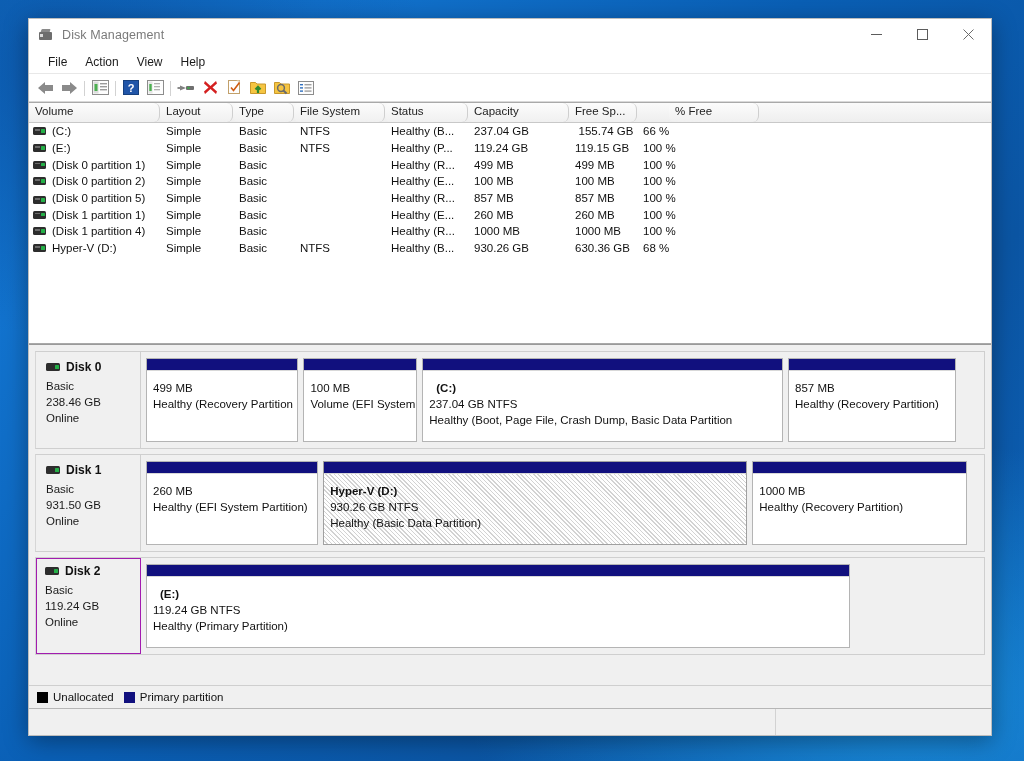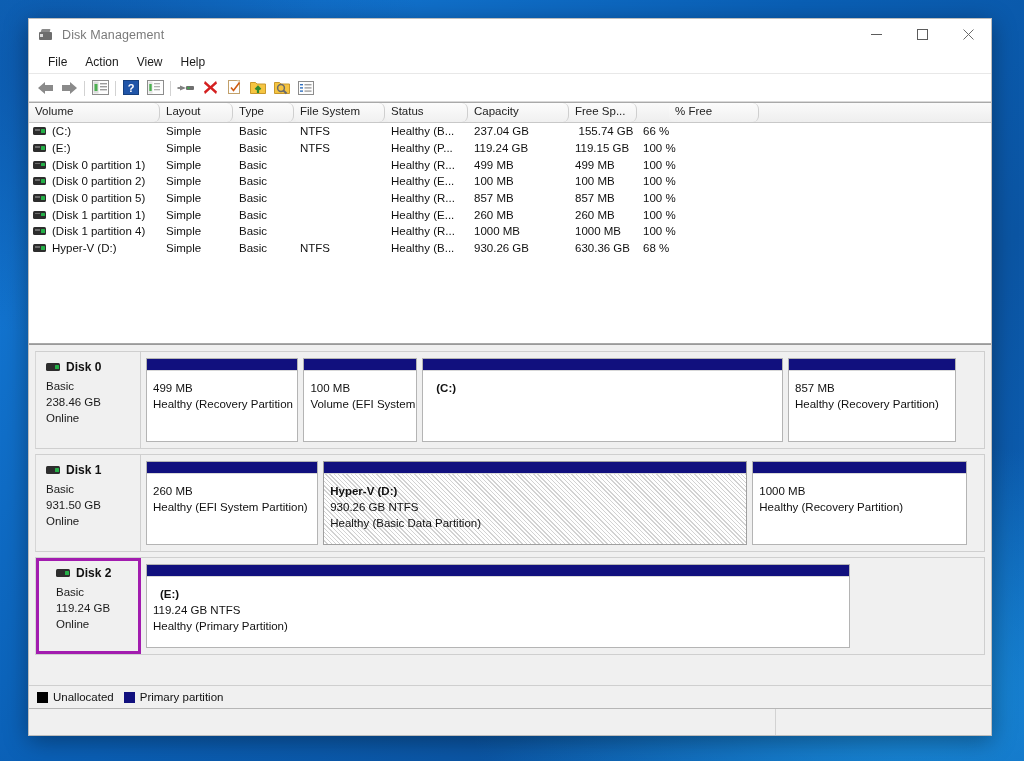--- a/index.html
+++ b/index.html
@@ -181,22 +181,22 @@
   }
   .diskinfo {
     width: 105px; flex: 0 0 105px;
     background: #f0f0f0;
     border-right: 1px solid #cfcfcf;
     padding: 8px 0 0 10px;
     box-sizing: border-box;
     position: relative;
   }
   .diskinfo.selected {
-    border: 3px solid #a21caf;
-    padding: 5px 0 0 17px;
+    border: 1px solid #a21caf;
+    padding: 5px 0 0 8px;
   }
   .diskname {
     display: flex; align-items: center;
     font-size: 12px; font-weight: bold; color: #111;
     margin-bottom: 4px;
   }
   .diskicon {
     width: 14px; height: 8px; margin-right: 6px;
     background: #2d2d2d; border-radius: 1.5px; position: relative;
     flex: 0 0 auto;
@@ -456,21 +456,21 @@
             </div>
             <div class="vl-td" style="width: 73px;">Simple</div>
             <div class="vl-td" style="width: 61px;">Basic</div>
             <div class="vl-td" style="width: 91px;"></div>
             <div class="vl-td" style="width: 83px;">Healthy (E...</div>
             <div class="vl-td" style="width: 101px;">100 MB</div>
             <div class="vl-td" style="width: 68px;">100 MB</div>
             <div class="vl-td" style="width: 90px;">100 %</div>
           </div>
           <div class="vl-row">
-            <div class="vl-td vol" style="width: 131px;">
+            <div class="vl-td vol" style="width: 131px; align-items: flex-end;">
               <span class="volicon"></span>
               <span>(Disk 0 partition 5)</span>
             </div>
             <div class="vl-td" style="width: 73px;">Simple</div>
             <div class="vl-td" style="width: 61px;">Basic</div>
             <div class="vl-td" style="width: 91px;"></div>
             <div class="vl-td" style="width: 83px;">Healthy (R...</div>
             <div class="vl-td" style="width: 101px;">857 MB</div>
             <div class="vl-td" style="width: 68px;">857 MB</div>
             <div class="vl-td" style="width: 90px;">100 %</div>
@@ -540,20 +540,22 @@
               <div class="partbar" style="background: rgb(17, 16, 126);"></div>
               <div class="partbody">
                 <div>100 MB</div>
                 <div>Volume (EFI System</div>
               </div>
             </div>
             <div class="part" style="flex: 372 0 0px;">
               <div class="partbar" style="background: rgb(17, 16, 126);"></div>
               <div class="partbody">
                 <div class="lbl pad">(C:)</div>
+                <div>237.04 GB NTFS</div>
+                <div>Healthy (Boot, Page File, Crash Dump, Basic Data Partition</div>
               </div>
             </div>
             <div class="part" style="flex: 172 0 0px;">
               <div class="partbar" style="background: rgb(17, 16, 126);"></div>
               <div class="partbody">
                 <div>857 MB</div>
                 <div>Healthy (Recovery Partition)</div>
               </div>
             </div>
             <div style="flex: 24 0 0px;"></div>

